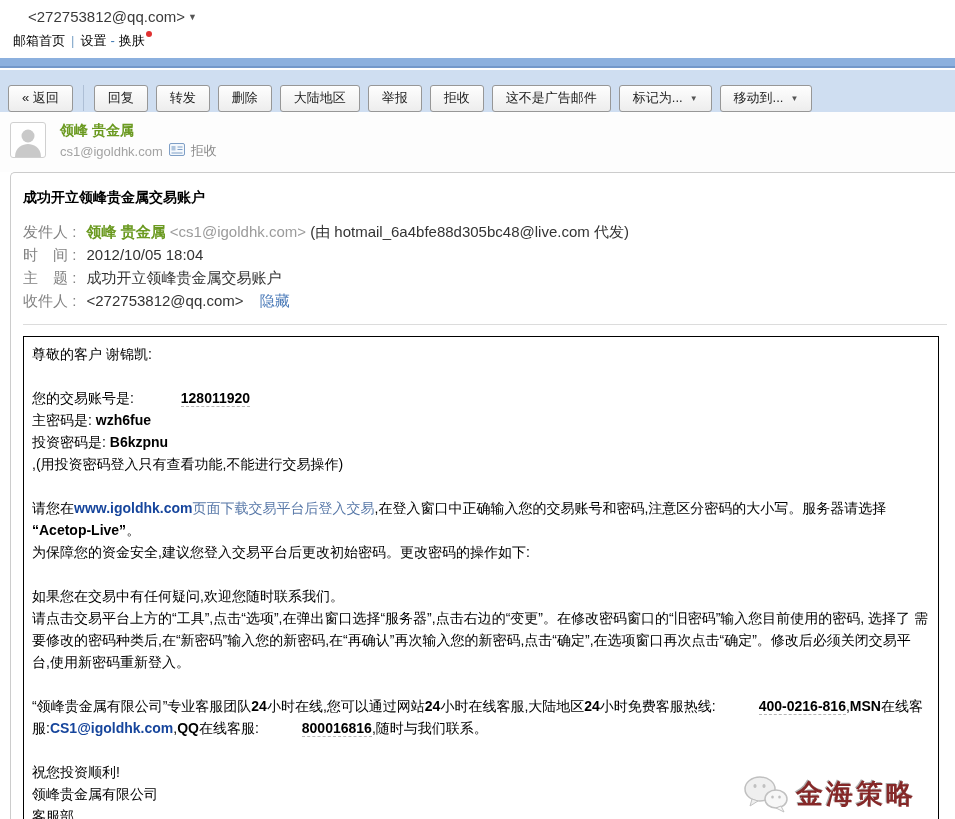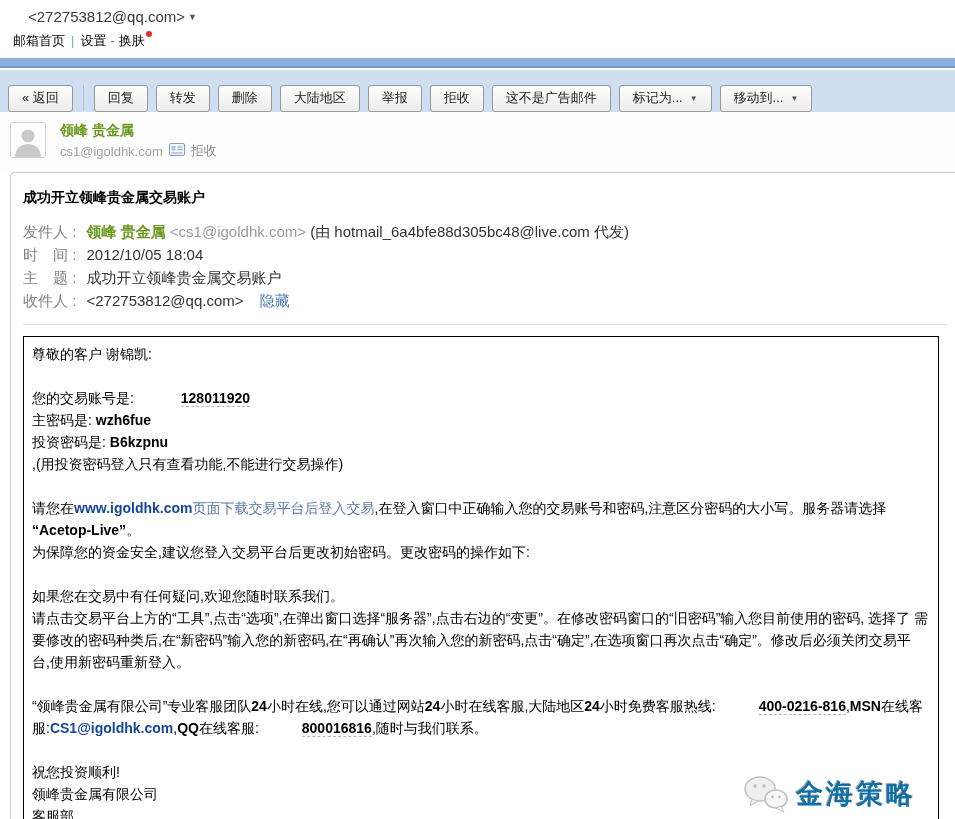--- a/index.html
+++ b/index.html
@@ -60,21 +60,21 @@
     font-size:14px; color:#000; }
   .bline { line-height:22px; min-height:22px; }
   .run-b { font-weight:bold; }
   .run-num { font-weight:bold; border-bottom:1px dashed #b5b5b5;margin-left:43px; }
   .run-blink { font-weight:bold; color:#16459c; cursor:pointer; }
   .run-link2 { color:#5878a8; cursor:pointer; }
 
   
   .watermark { position:absolute; right:22px; bottom:14px; display:flex; align-items:center;
     gap:7px; opacity:.95; }
-  .wm-text { font-size:27px; font-weight:bold; letter-spacing:3px; color:#0369a1;
+  .wm-text { font-size:27px; font-weight:bold; letter-spacing:3px; color:#7f1d1d;
     text-shadow:1px 1px 0 #ffffff, -1px -1px 0 #a8a8a8; }
 </style>
 </head>
 <body>
 
 <div class="page">
 
   <div class="account-bar">
     <div class="address-line">
       <span>&lt;272753812@qq.com&gt;</span><span class="address-caret">▼</span>

